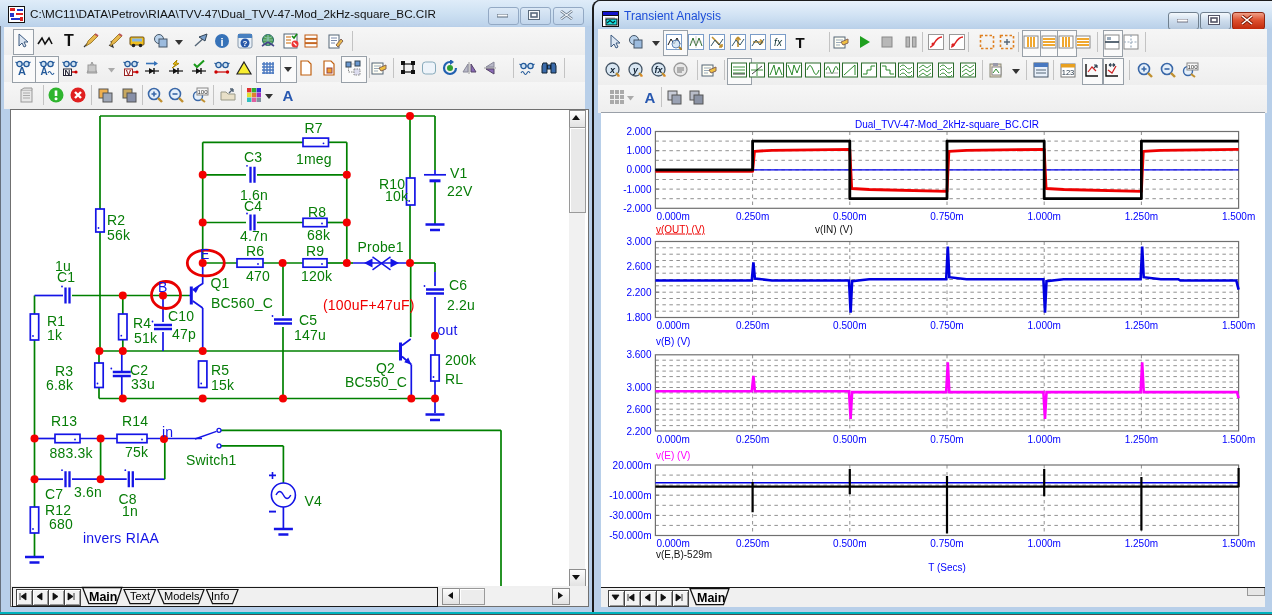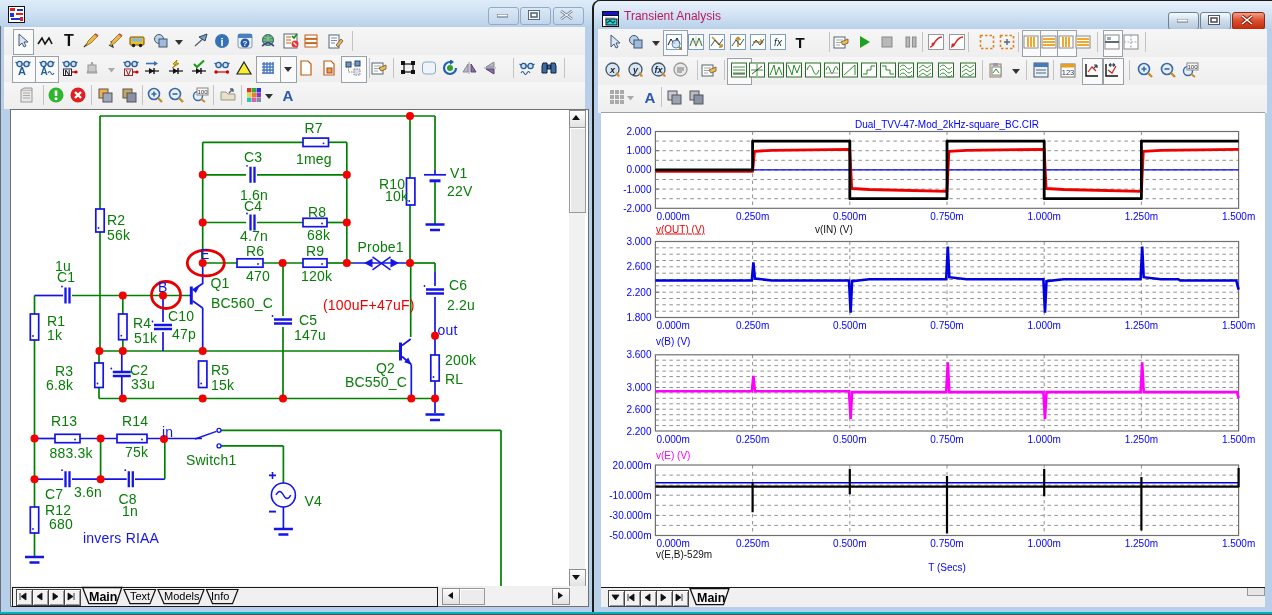--- a/index.html
+++ b/index.html
@@ -29,20 +29,21 @@
 <rect x="0" y="0" width="17" height="17" fill="#111"></rect>
           <rect x="1" y="1" width="15" height="15" fill="#fff"></rect>
 <rect x="2" y="2" width="5" height="3" fill="#d22"></rect>
           <rect x="9" y="3" width="6" height="2" fill="#23c"></rect>
 <rect x="2" y="7" width="4" height="4" fill="#23c"></rect>
           <rect x="8" y="7" width="7" height="2" fill="#d22"></rect>
 <rect x="3" y="12" width="9" height="2" fill="#23c"></rect>
           <rect x="12" y="11" width="3" height="4" fill="#d22"></rect>
 </svg>
       </div>
+<div class="abs" style="left:30px;top:7px;font-size:11.7px;color:#111;white-space:nowrap;">C:\MC11\DATA\Petrov\RIAA\TVV-47\Dual_TVV-47-Mod_2kHz-square_BC.CIR</div>
 <div class="abs" style="left:488px;top:7px;width:29px;height:16px;background:linear-gradient(#dce9f6,#c2d6ec);border:1px solid #93a9c4;border-radius:3px;"></div>
 <div class="abs" style="left:520px;top:7px;width:29px;height:16px;background:linear-gradient(#dce9f6,#c2d6ec);border:1px solid #93a9c4;border-radius:3px;"></div>
 <div class="abs" style="left:553px;top:7px;width:29px;height:16px;background:linear-gradient(#dce9f6,#c2d6ec);border:1px solid #93a9c4;border-radius:3px;"></div>
 <div class="icon" style="left:497px;top:14px;">
         <svg width="11" height="4">
           <rect x="0" y="0" width="11" height="3" fill="#f8fafc" stroke="#5a6a7c" stroke-width="1"></rect>
         </svg>
       </div>
 <div class="icon" style="left:528px;top:10px;">
         <svg width="12" height="10">
@@ -729,21 +730,21 @@
 <div class="icon" style="left:8px;top:10px;">
         <svg width="17" height="16">
 <rect x="0" y="0" width="17" height="16" fill="#111"></rect>
           <rect x="1" y="1" width="15" height="3" fill="#1414cc"></rect>
 <rect x="1" y="5" width="15" height="10" fill="#fff"></rect>
           <path d="M3,7 H13 M3,9 H10" stroke="#888" stroke-width="0.8"></path>
 <rect x="4" y="8" width="11" height="6" fill="#18e0e0" stroke="#111"></rect>
           <path d="M5,12 L8,9.5 L11,12 L13,10" stroke="#033" stroke-width="1.2" fill="none"></path>
 </svg>
       </div>
-<div class="abs" style="left:30px;top:8px;font-size:12px;color:#be185d;">Transient Analysis</div>
+<div class="abs" style="left:30px;top:8px;font-size:12px;color:#1d4ed8;">Transient Analysis</div>
 <div class="abs" style="left:574px;top:11px;width:29px;height:16px;background:linear-gradient(#f4f9fd,#cddcec 50%,#b6c9de);border:1px solid #70808f;border-radius:3px;"></div>
 <div class="abs" style="left:606px;top:11px;width:29px;height:16px;background:linear-gradient(#f4f9fd,#cddcec 50%,#b6c9de);border:1px solid #70808f;border-radius:3px;"></div>
 <div class="abs" style="left:638px;top:11px;width:31px;height:16px;background:linear-gradient(#f0a088,#dd5130 45%,#c1290b);border:1px solid #8e2611;border-radius:3px;"></div>
 <div class="icon" style="left:583px;top:18px;">
         <svg width="11" height="4">
           <rect x="0" y="0" width="11" height="3" fill="#fff" stroke="#556" stroke-width="0.8"></rect>
         </svg>
       </div>
 <div class="icon" style="left:614px;top:14px;">
         <svg width="12" height="10">

